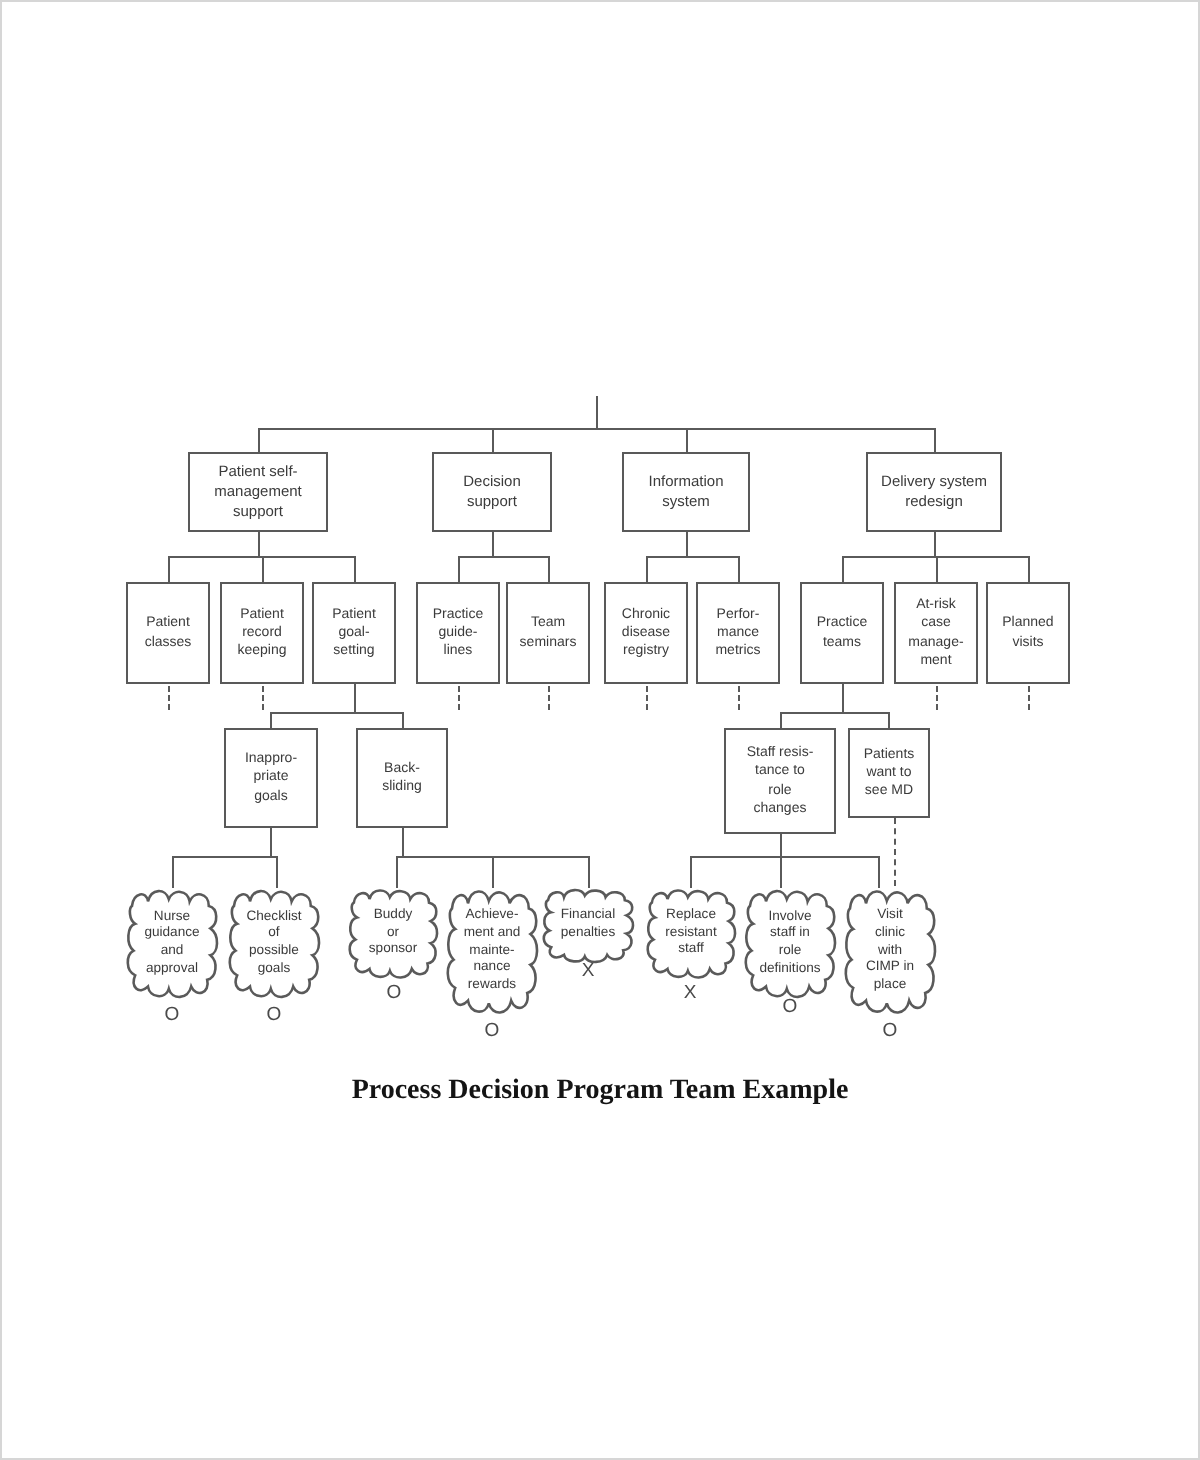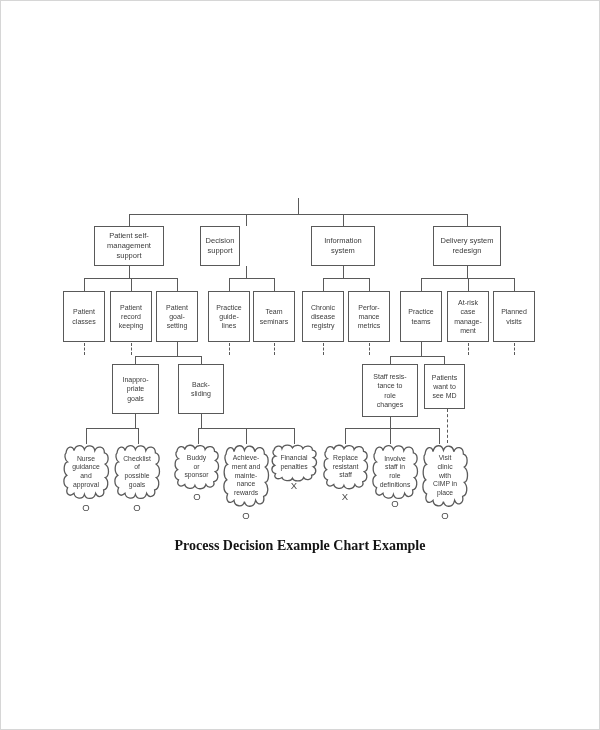--- a/index.html
+++ b/index.html
@@ -53,21 +53,21 @@
   <div class="vl" style="left:297px;top:197px;height:16px"></div>
   <div class="hl" style="left:128px;top:213px;width:339px"></div>
   <div class="vl" style="left:128px;top:213px;height:12px"></div>
   <div class="vl" style="left:245px;top:213px;height:12px"></div>
   <div class="vl" style="left:342px;top:213px;height:12px"></div>
   <div class="vl" style="left:466px;top:213px;height:12px"></div>
 
   <div class="node l2" style="left:93px;top:225px;width:70px;height:40px">Patient self-
 management
 support</div>
-  <div class="node l2" style="left:199px;top:225px;width:40px;height:40px">Decision
+  <div class="node l2" style="left:215px;top:225px;width:60px;height:40px">Decision
 support</div>
   <div class="node l2" style="left:432px;top:225px;width:68px;height:40px">Delivery system
 redesign</div>
   <div class="node l2" style="left:310px;top:225px;width:64px;height:40px">Information
 system</div>
 
   <div class="vl" style="left:128px;top:265px;height:12px"></div>
   <div class="vl" style="left:245px;top:265px;height:12px"></div>
   <div class="vl" style="left:342px;top:265px;height:12px"></div>
   <div class="vl" style="left:466px;top:265px;height:12px"></div>
@@ -237,15 +237,15 @@
 
   <div class="mark" style="left:79px;top:501px">O</div>
   <div class="mark" style="left:130px;top:501px">O</div>
   <div class="mark" style="left:190px;top:490px">O</div>
   <div class="mark" style="left:239px;top:509px">O</div>
   <div class="mark" style="left:287px;top:479px">X</div>
   <div class="mark" style="left:338px;top:490px">X</div>
   <div class="mark" style="left:388px;top:497px">O</div>
   <div class="mark" style="left:438px;top:509px">O</div>
 
-  <div class="caption">Process Decision Example Chart Example</div>
+  <div class="caption">Process Decision Program Team Example</div>
 
 </div>
 
 </body></html>

